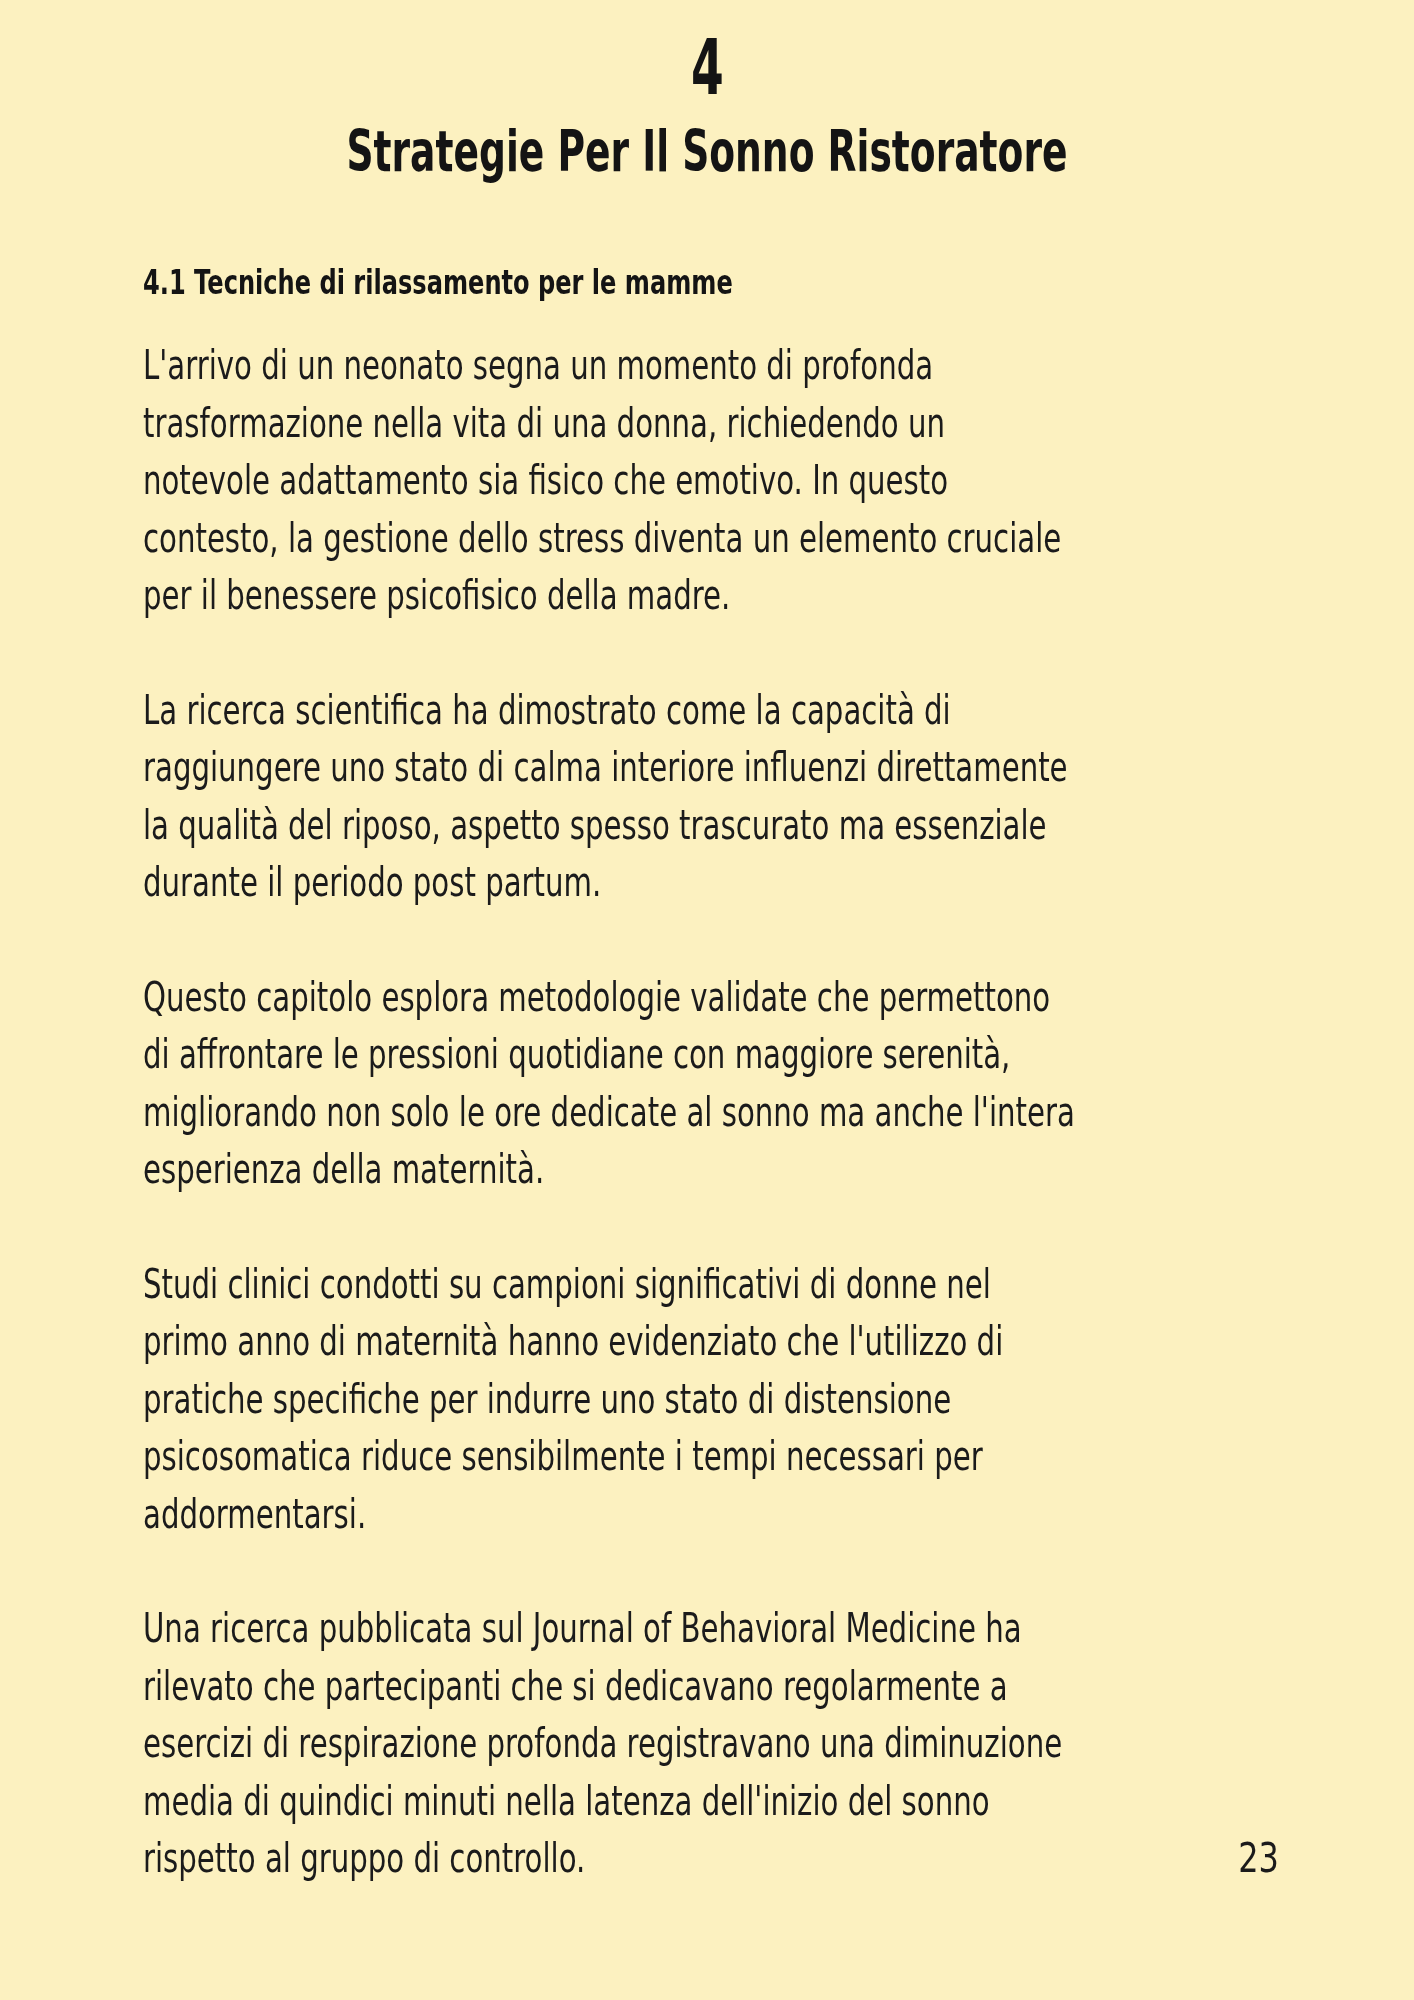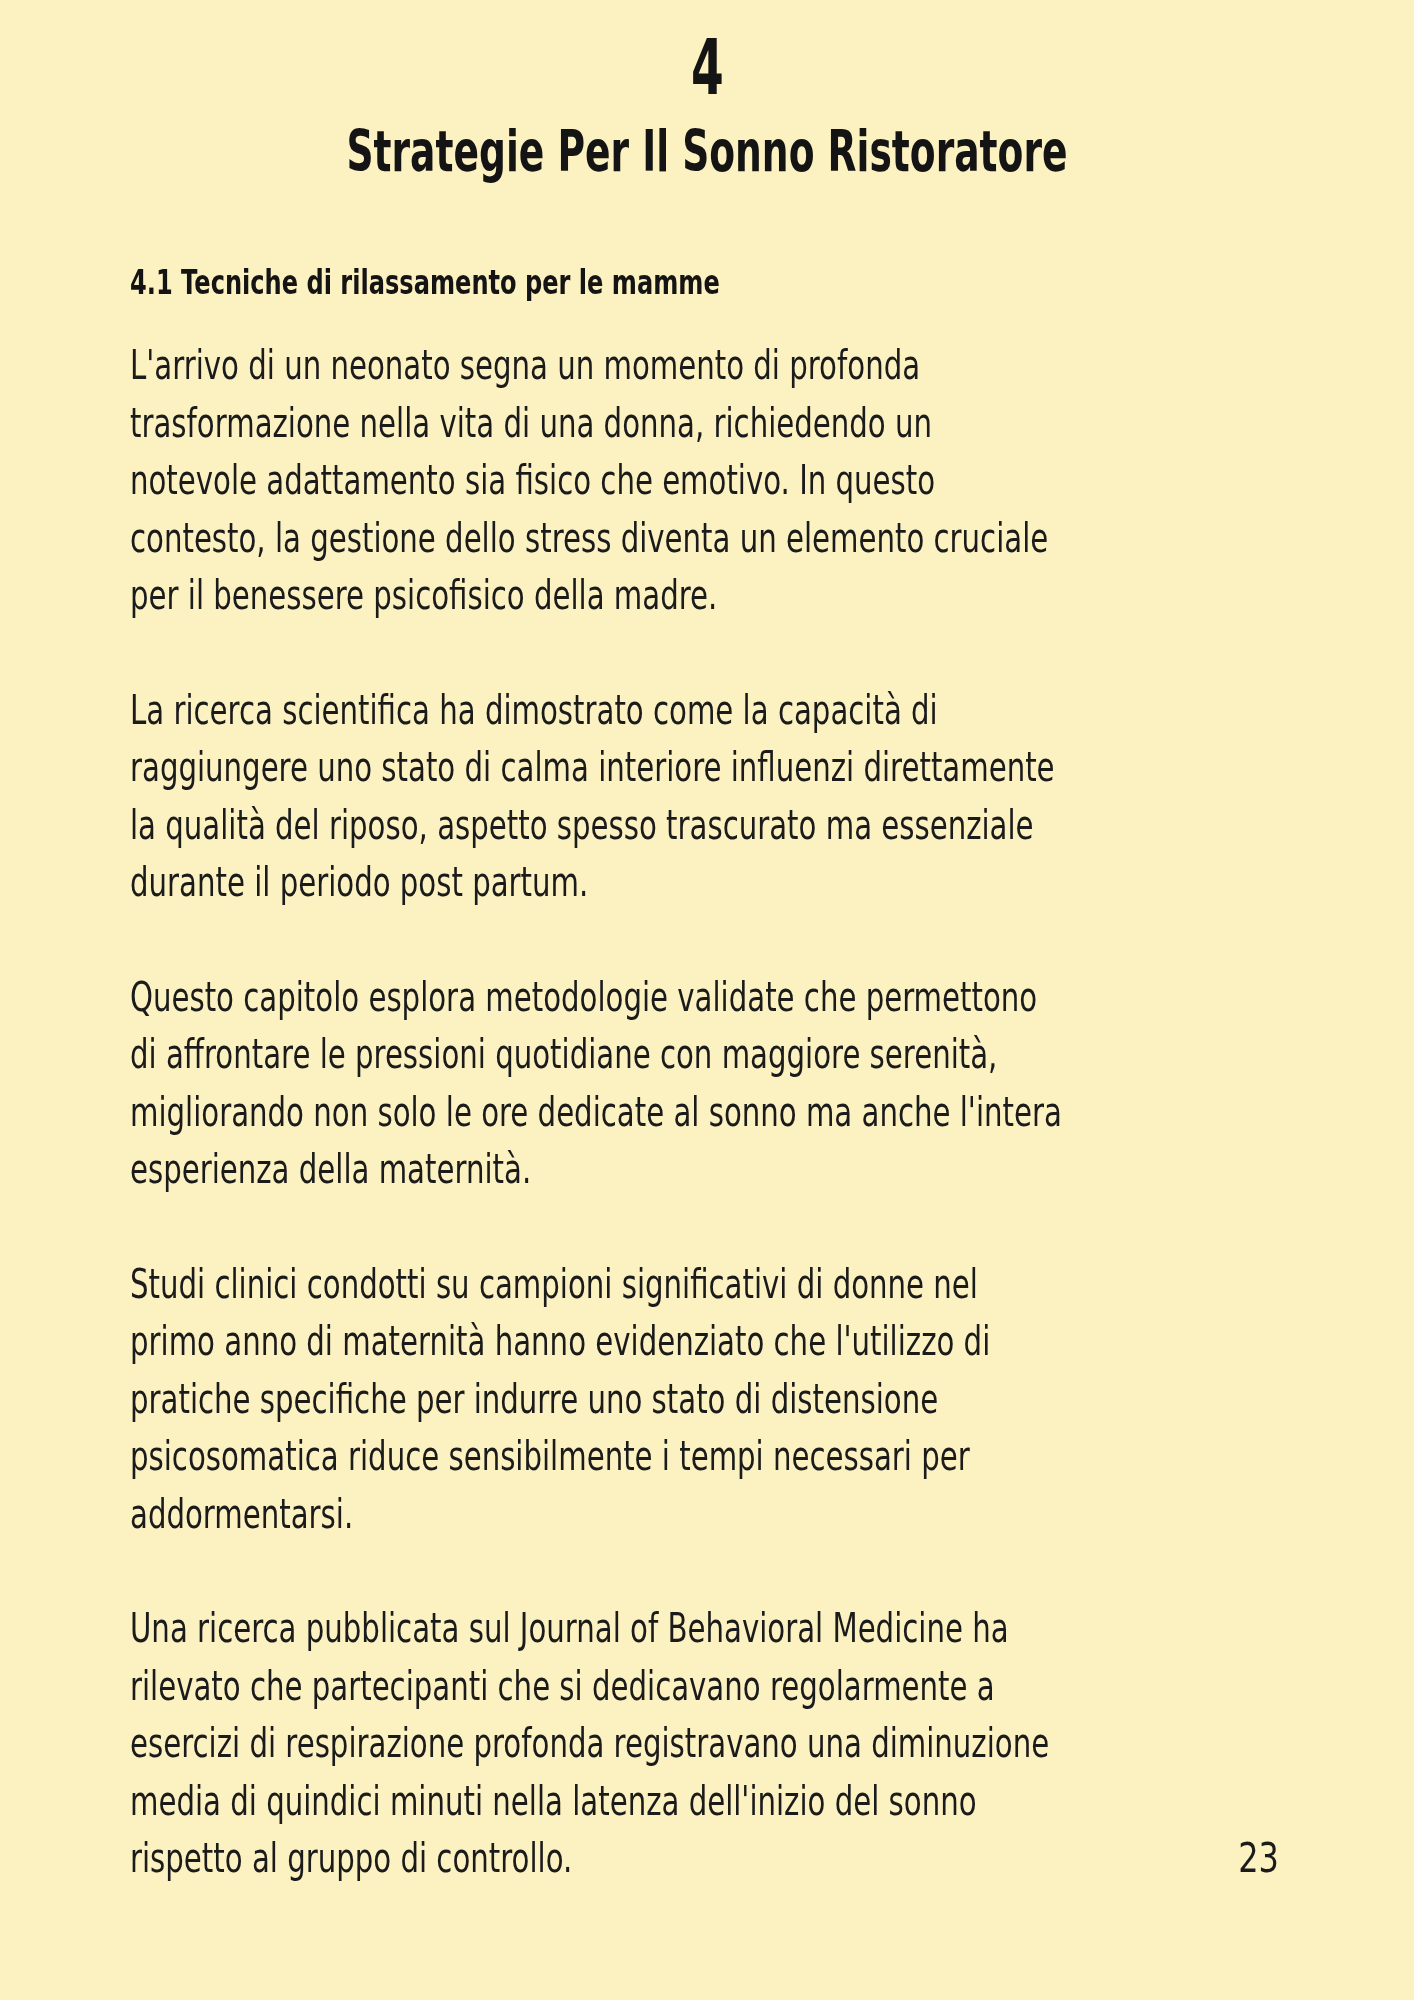--- a/index.html
+++ b/index.html
@@ -40,21 +40,21 @@
     font-size: 57px;
     line-height: 1.12;
     color: #141414;
     margin-top: 14px;
     transform: scaleX(0.66);
     transform-origin: center top;
     white-space: nowrap;
   }
   .content {
     position: absolute;
-    left: 130px;
+    left: 143px;
     top: 262px;
     width: 1130px;
   }
   .section-heading {
     font-family: "DejaVu Sans", sans-serif;
     font-weight: bold;
     font-size: 33px;
     line-height: 1.25;
     color: #141414;
     transform: scaleX(0.73);

